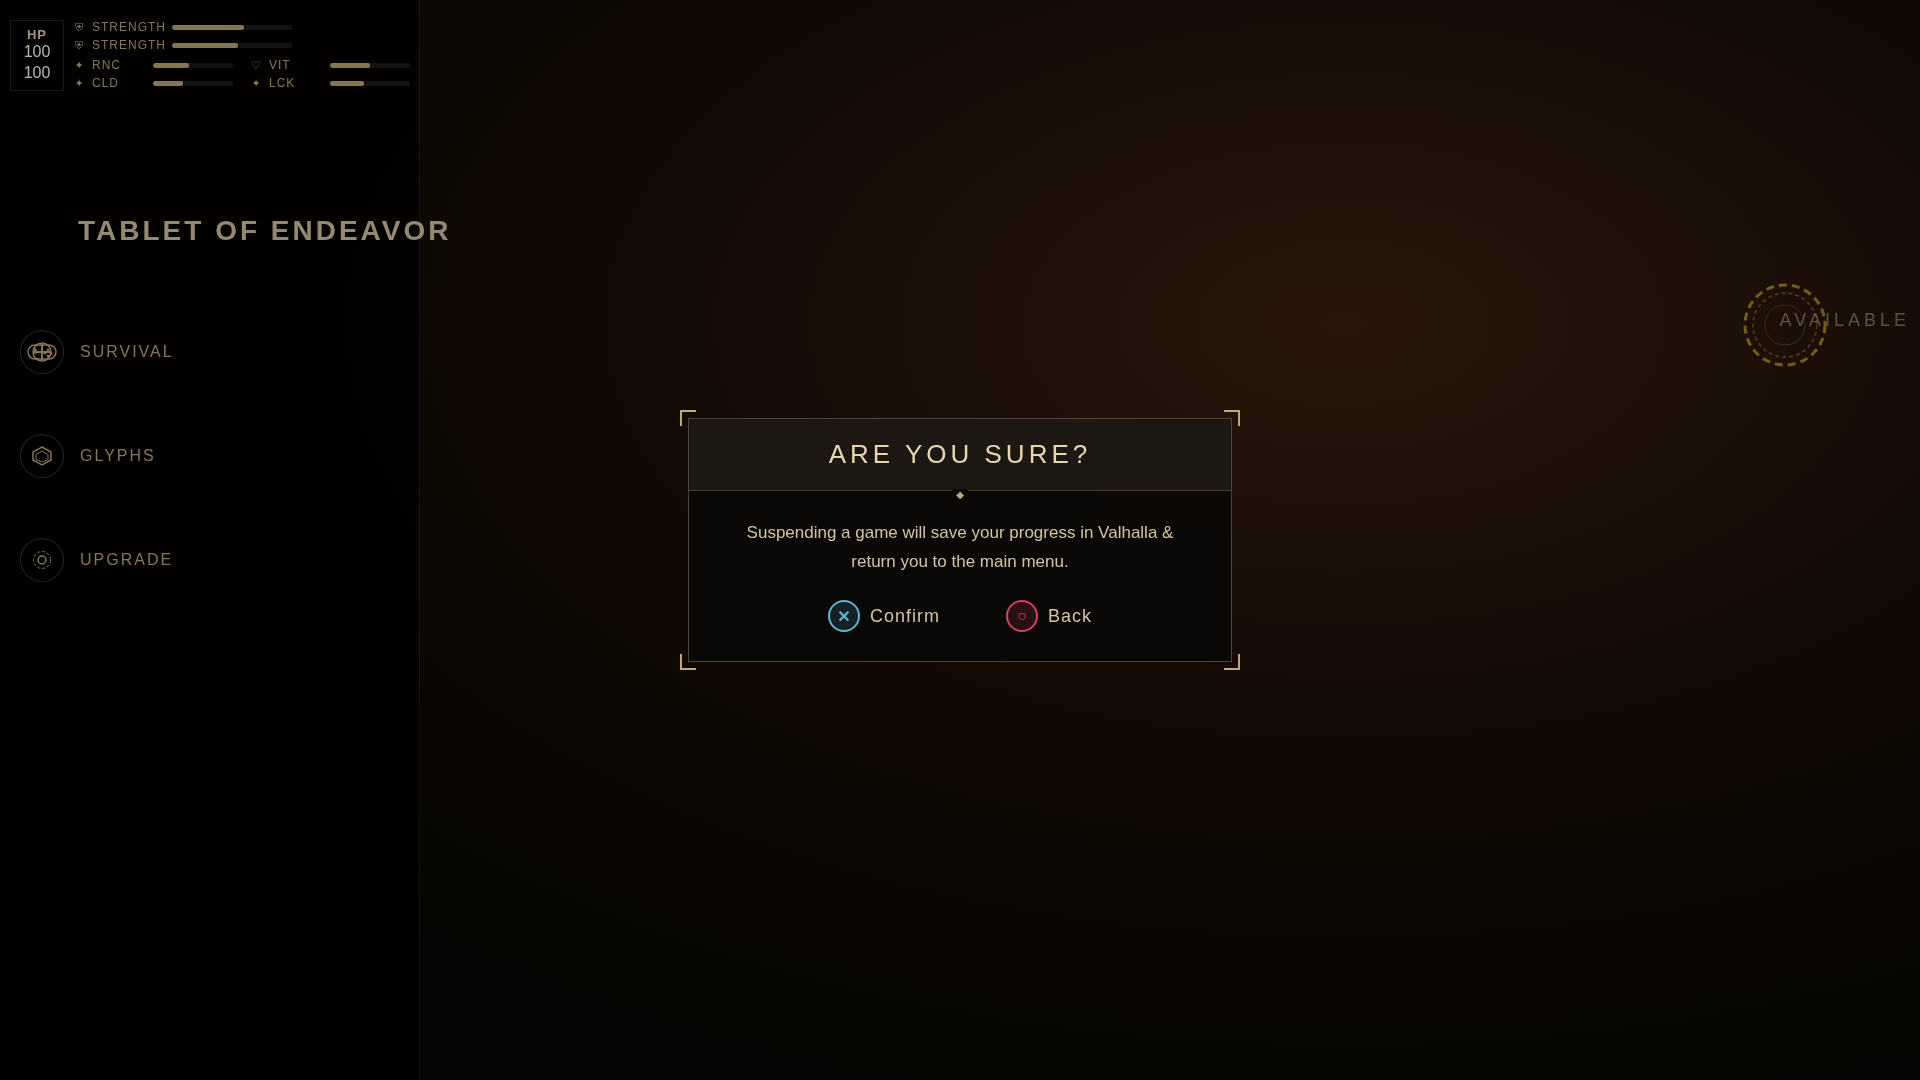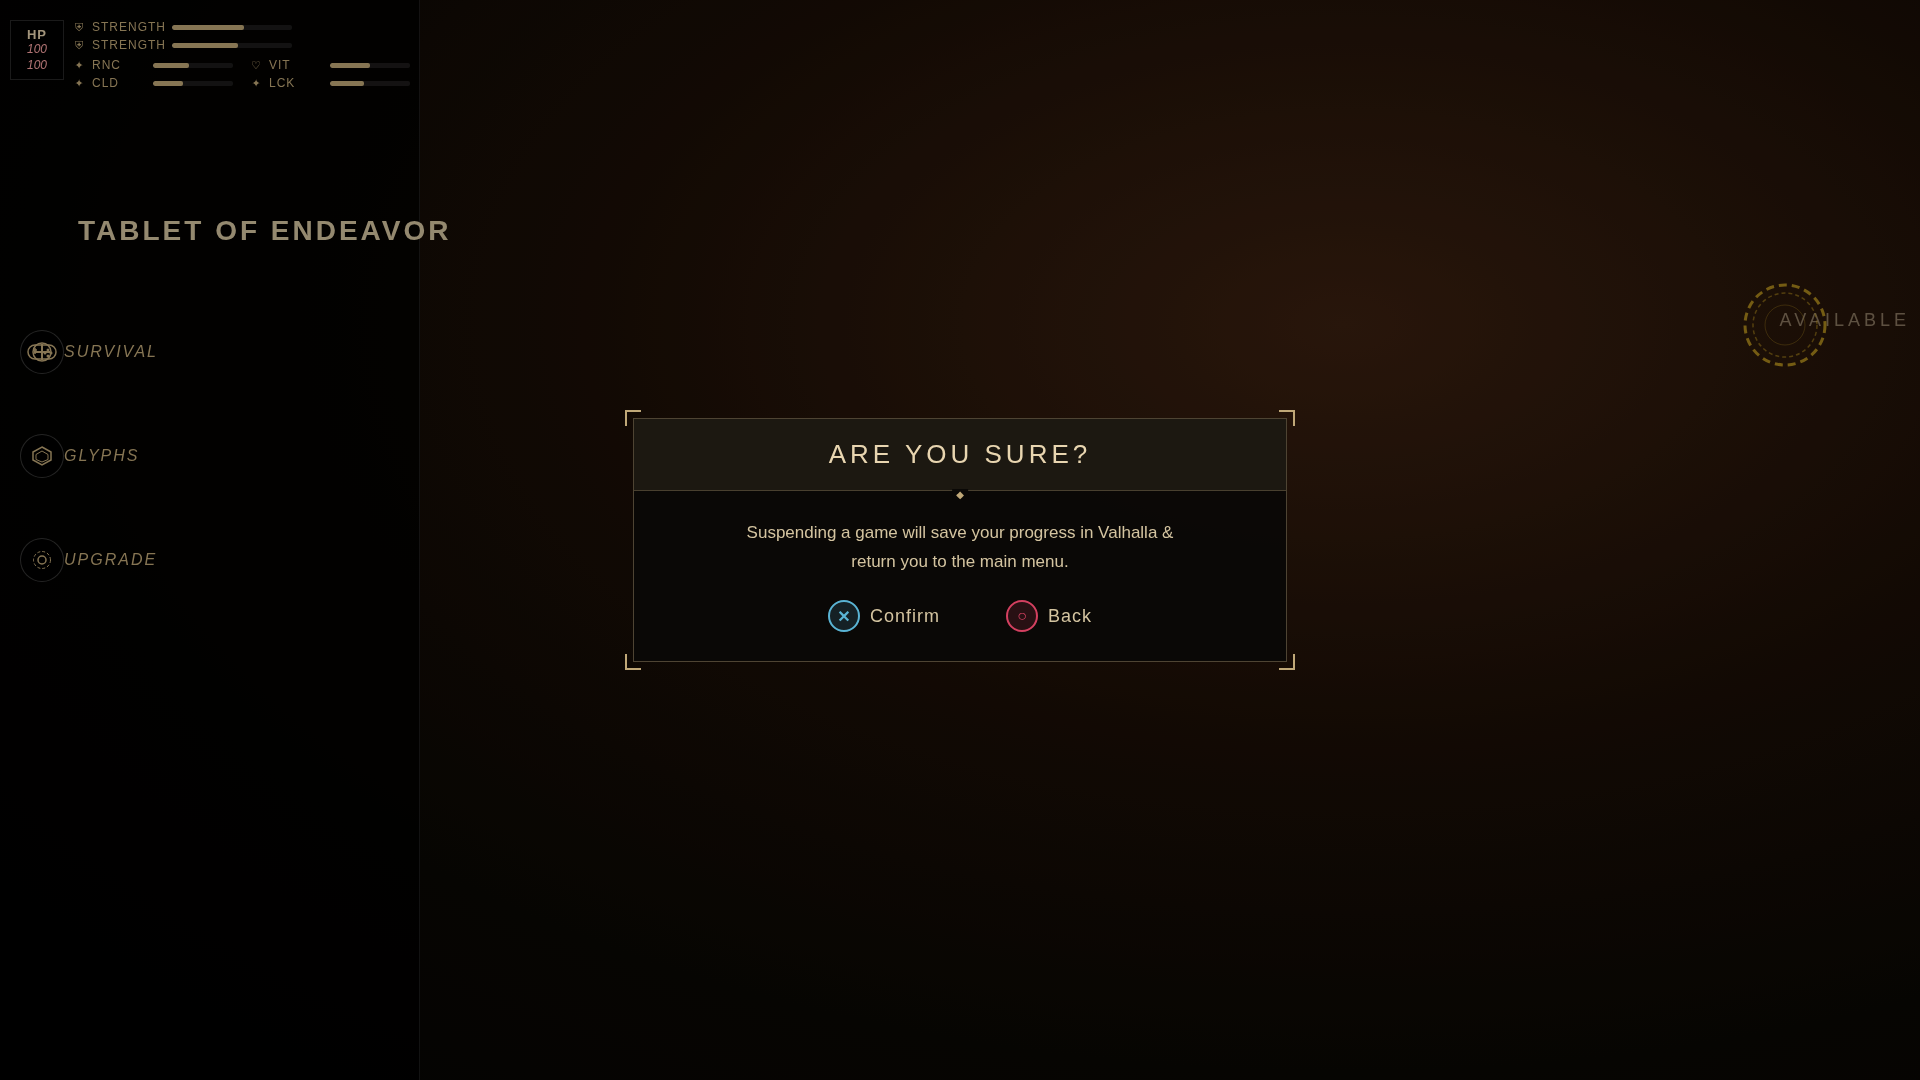--- a/index.html
+++ b/index.html
@@ -31,43 +31,42 @@
       border-right: 1px solid rgba(255,255,255,0.1);
     }
 
     
     .stats-panel {
       position: absolute;
       top: 20px;
       left: 10px;
       display: flex;
       gap: 8px;
-      align-items: flex-start;
+      align-items: center;
     }
 
     .hp-box {
       background: rgba(0,0,0,0.6);
       border: 1px solid rgba(255,255,255,0.15);
       padding: 6px 10px;
       text-align: center;
       min-width: 54px;
     }
 
     .hp-label {
       color: #e8d5b0;
       font-size: 13px;
       font-weight: bold;
       letter-spacing: 1px;
     }
 
     .hp-value {
-      color: #fca5a5;
-      font-size: 12px;
+      color: #ffffff;
+      font-size: 16px;
       line-height: 1.3;
-      font-style: italic;
     }
 
     .stats-grid {
       display: flex;
       flex-direction: column;
       gap: 4px;
     }
 
     .stat-row {
       display: flex;
@@ -133,22 +132,22 @@
       top: 330px;
       left: 20px;
       display: flex;
       flex-direction: column;
       gap: 60px;
     }
 
     .side-icon-item {
       display: flex;
       align-items: center;
+      gap: 16px;
       cursor: pointer;
-      font-style: italic;
     }
 
     .side-icon-circle {
       width: 44px;
       height: 44px;
       border-radius: 50%;
       border: 1px solid rgba(255,255,255,0.2);
       display: flex;
       align-items: center;
       justify-content: center;
@@ -199,21 +198,21 @@
       inset: 0;
       background: rgba(0,0,0,0.3);
       display: flex;
       align-items: center;
       justify-content: center;
     }
 
     
     .dialog-wrapper {
       position: relative;
-      width: 654px;
+      width: 544px;
     }
 
     .corner-tl, .corner-tr, .corner-bl, .corner-br {
       position: absolute;
       width: 16px;
       height: 16px;
       border-color: #c0a878;
       border-style: solid;
       z-index: 10;
     }

